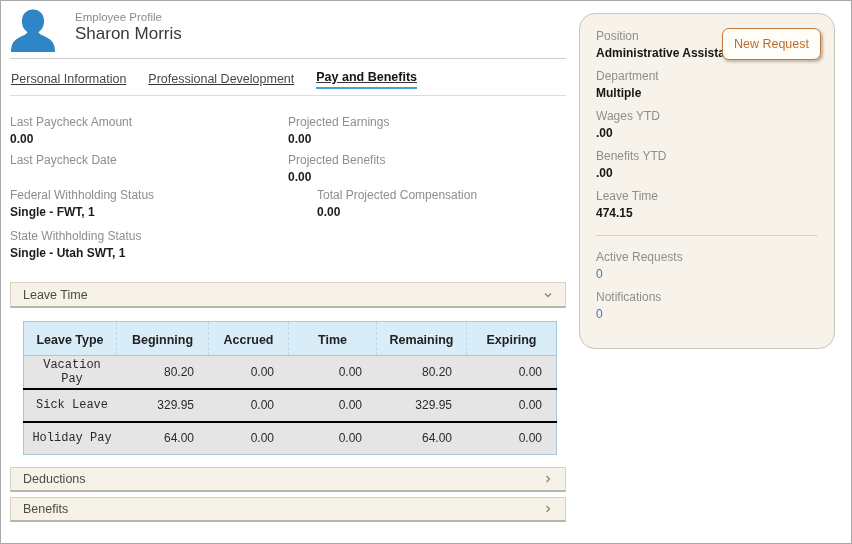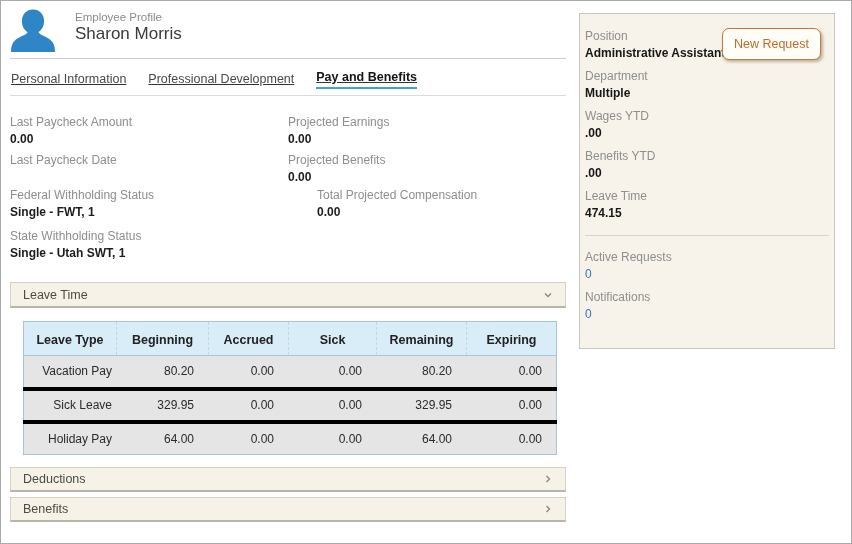--- a/index.html
+++ b/index.html
@@ -51,31 +51,31 @@
   .table-wrap { margin:13px 0 0 13px; }
   table { border-collapse:collapse; width:533px; background:#e5e5e5; border:1px solid #a6c6da; table-layout:fixed; }
   thead th {
     background:#d9edf9; font-weight:bold; color:#222; height:34px;
     text-align:center; font-size:12.5px;
     border-bottom:1px solid #a6c6da; border-left:1px dashed #bcd9ea;
     vertical-align:bottom; padding-bottom:8px;
   }
   thead th:first-child { border-left:none; }
   tbody td {
-    height:33px; border-top:4px solid #000000; border-left:1px dotted #e5e5e5;
+    height:33px; border-top:2px solid #000000; border-left:1px dotted #e5e5e5;
     padding-right:14px; text-align:right; color:#2a2a2a; font-size:12px;
   }
-  tbody td:first-child { text-align:right; padding-left:8px; padding-right:4px; border-left:none; }
+  tbody td:first-child { text-align:center; padding-left:8px; padding-right:4px; border-left:none;font-family:Liberation Mono, monospace; }
   tbody tr:first-child td { border-top:none; }
 
   
   .sidebar {
     position:absolute; left:578px; top:12px; width:256px; height:336px;
-    background:#f7f3ea; border:1px solid #c9c6ba; border-radius:0;
-    padding:15px 5px;
+    background:#f7f3ea; border:1px solid #c9c6ba; border-radius:16px;
+    padding:15px 16px;
   }
   .new-request {
     position:absolute; top:14px; right:13px;
     background:#fffdf7; border:1px solid #c07a40; border-radius:7px;
     color:#bf6c2a; font-size:12.5px; padding:8px 11px;
     box-shadow:1.5px 2px 3px rgba(110,80,45,0.4);
     cursor:pointer; font-family:inherit;
   }
   .sb-field { margin-bottom:9px; }
   .sb-field .flabel { color:#8e8e8e; }
@@ -156,21 +156,21 @@
           <col style="width:80px">
         <col style="width:88px">
           <col style="width:90px">
           <col style="width:90px">
       </colgroup>
       <thead>
           <tr>
             <th>Leave Type</th>
             <th>Beginning</th>
             <th>Accrued</th>
-            <th>Sick</th>
+            <th>Time</th>
             <th>Remaining</th>
             <th>Expiring</th>
           </tr>
         </thead>
       <tbody>
           <tr>
             <td>Vacation Pay</td>
             <td>80.20</td>
             <td>0.00</td>
             <td>0.00</td>

